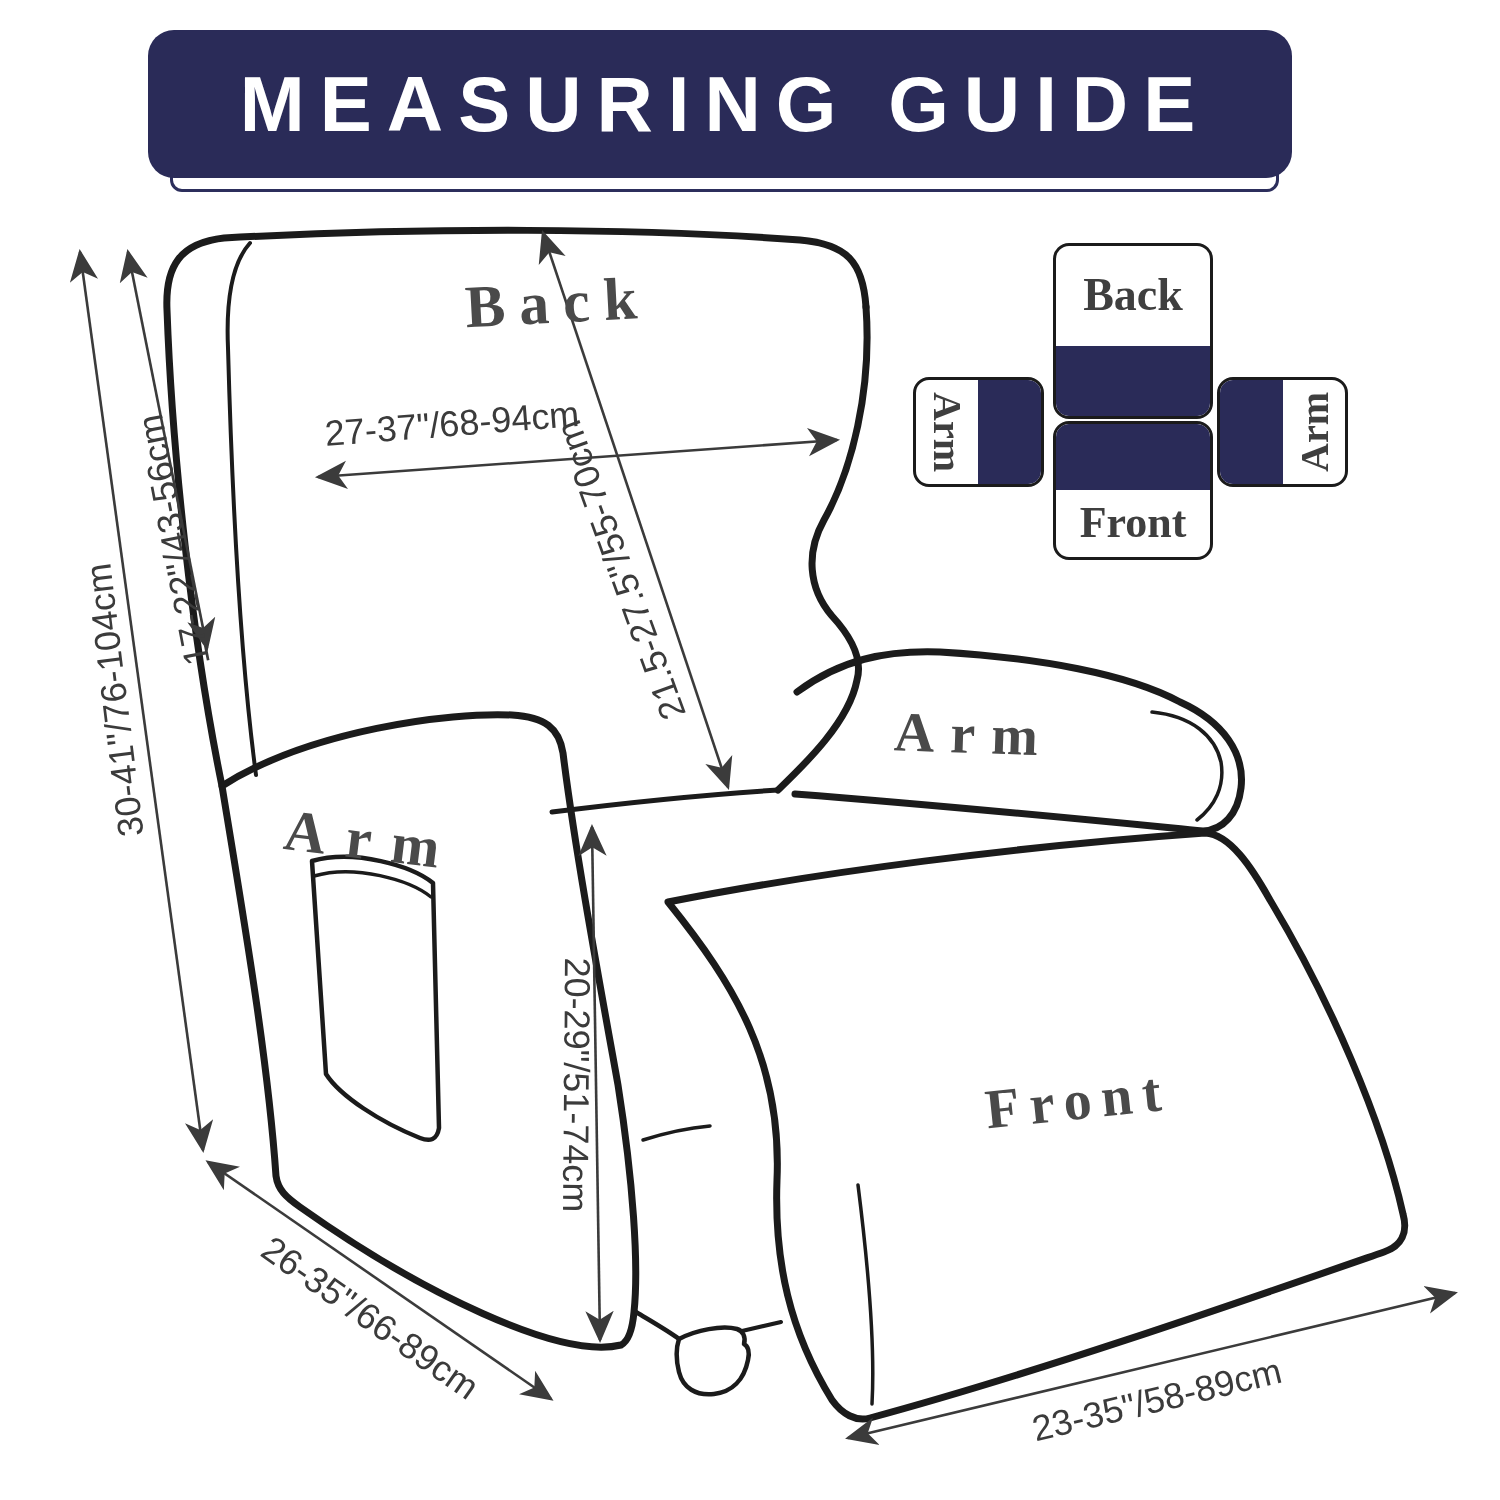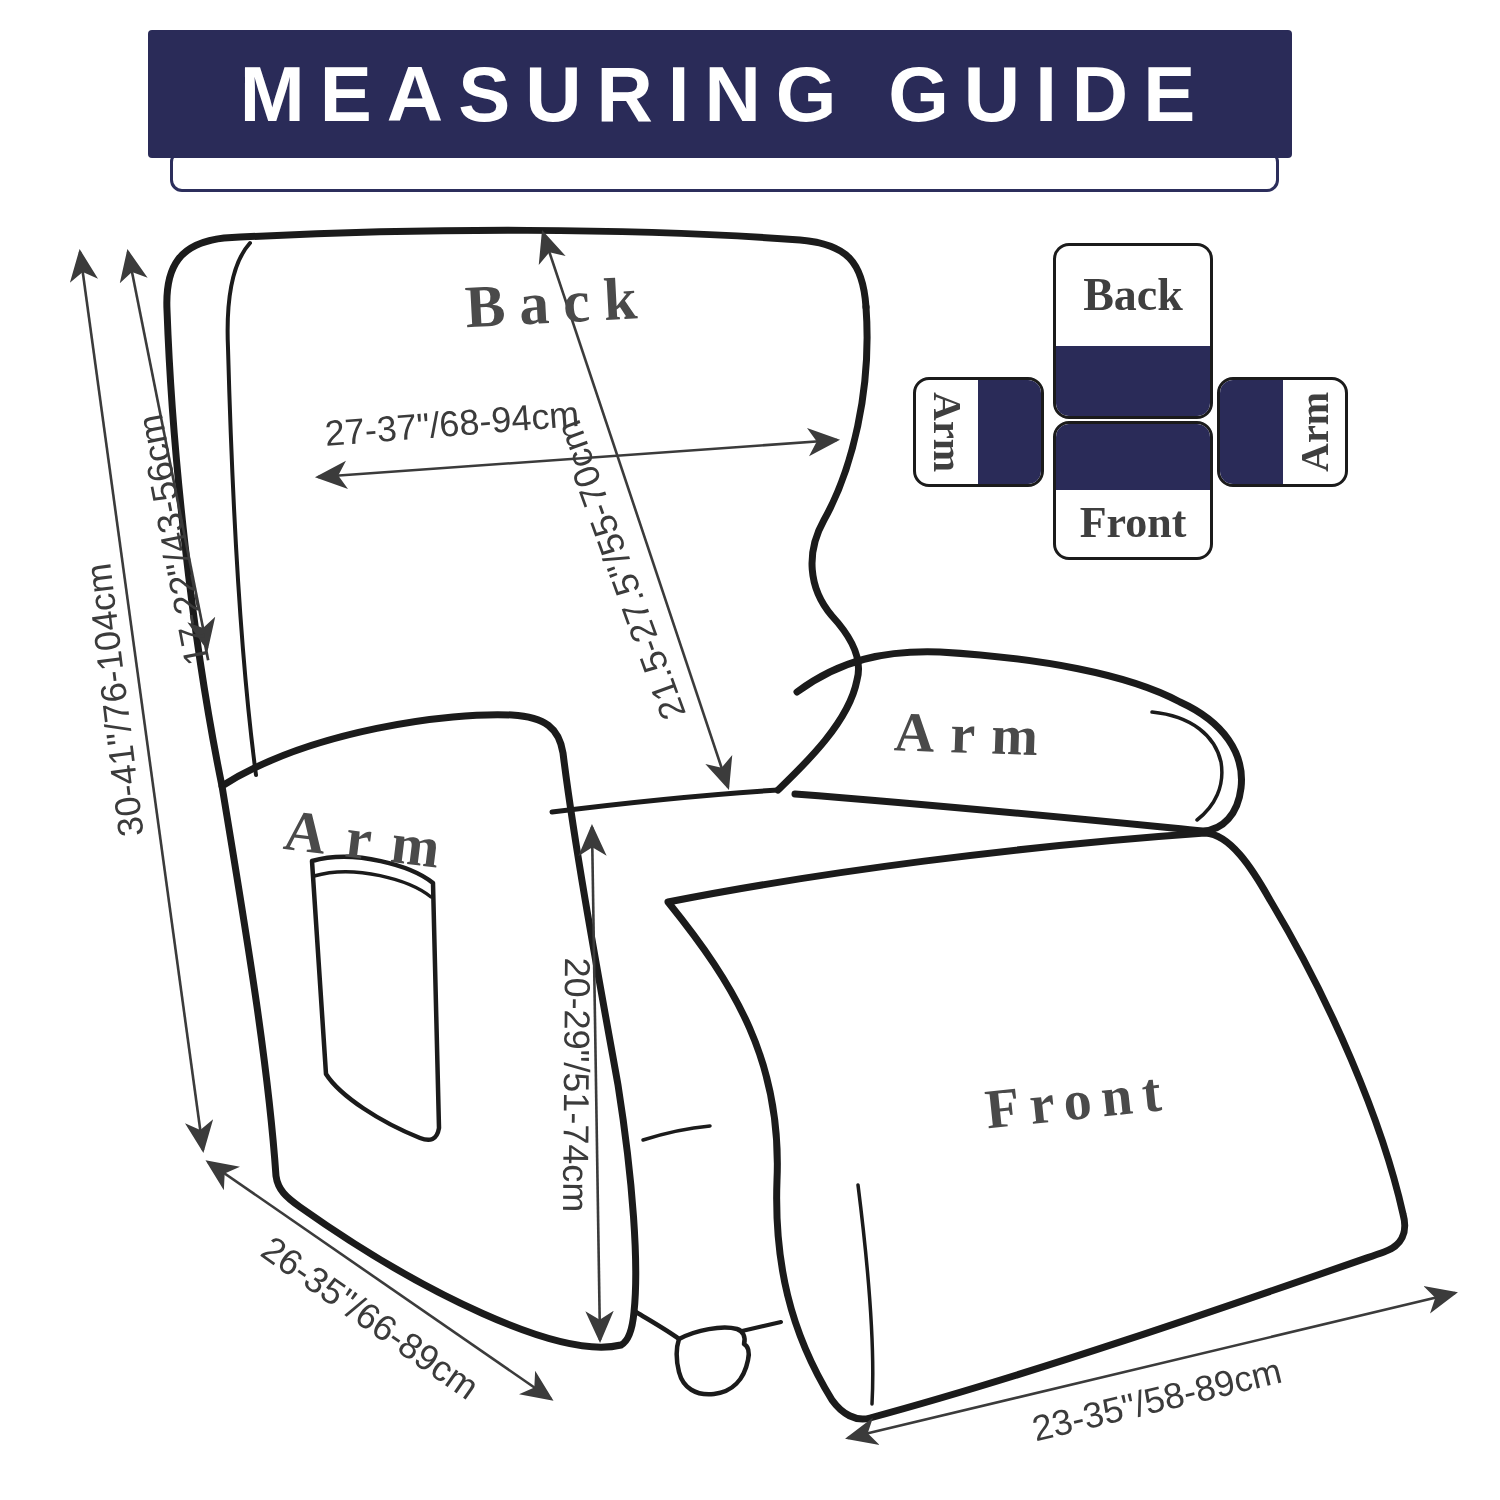--- a/index.html
+++ b/index.html
@@ -6,22 +6,22 @@
   body{
     width:1500px;height:1500px;position:relative;background:#ffffff;
     font-family:"Liberation Sans", sans-serif;overflow:hidden;
   }
   
   .shadow-bar{
     position:absolute;left:170px;top:150px;width:1103px;height:36px;
     background:#ffffff;border:3px solid #2c2e5c;border-radius:12px;z-index:1;
   }
   .banner{
-    position:absolute;left:148px;top:30px;width:1144px;height:128px;
-    background:#2a2b58;border-radius:4px;z-index:2;
+    position:absolute;left:148px;top:30px;width:1144px;height:148px;
+    background:#2a2b58;border-radius:26px;z-index:2;
     display:flex;align-items:center;justify-content:center;
   }
   .banner .title{
     color:#ffffff;font-size:78px;font-weight:bold;letter-spacing:15px;
     font-family:"Liberation Sans", sans-serif;white-space:nowrap;padding-left:10px;
   }
   
   svg.drawing{position:absolute;left:0;top:0;z-index:3;}
   
   .c-label{

